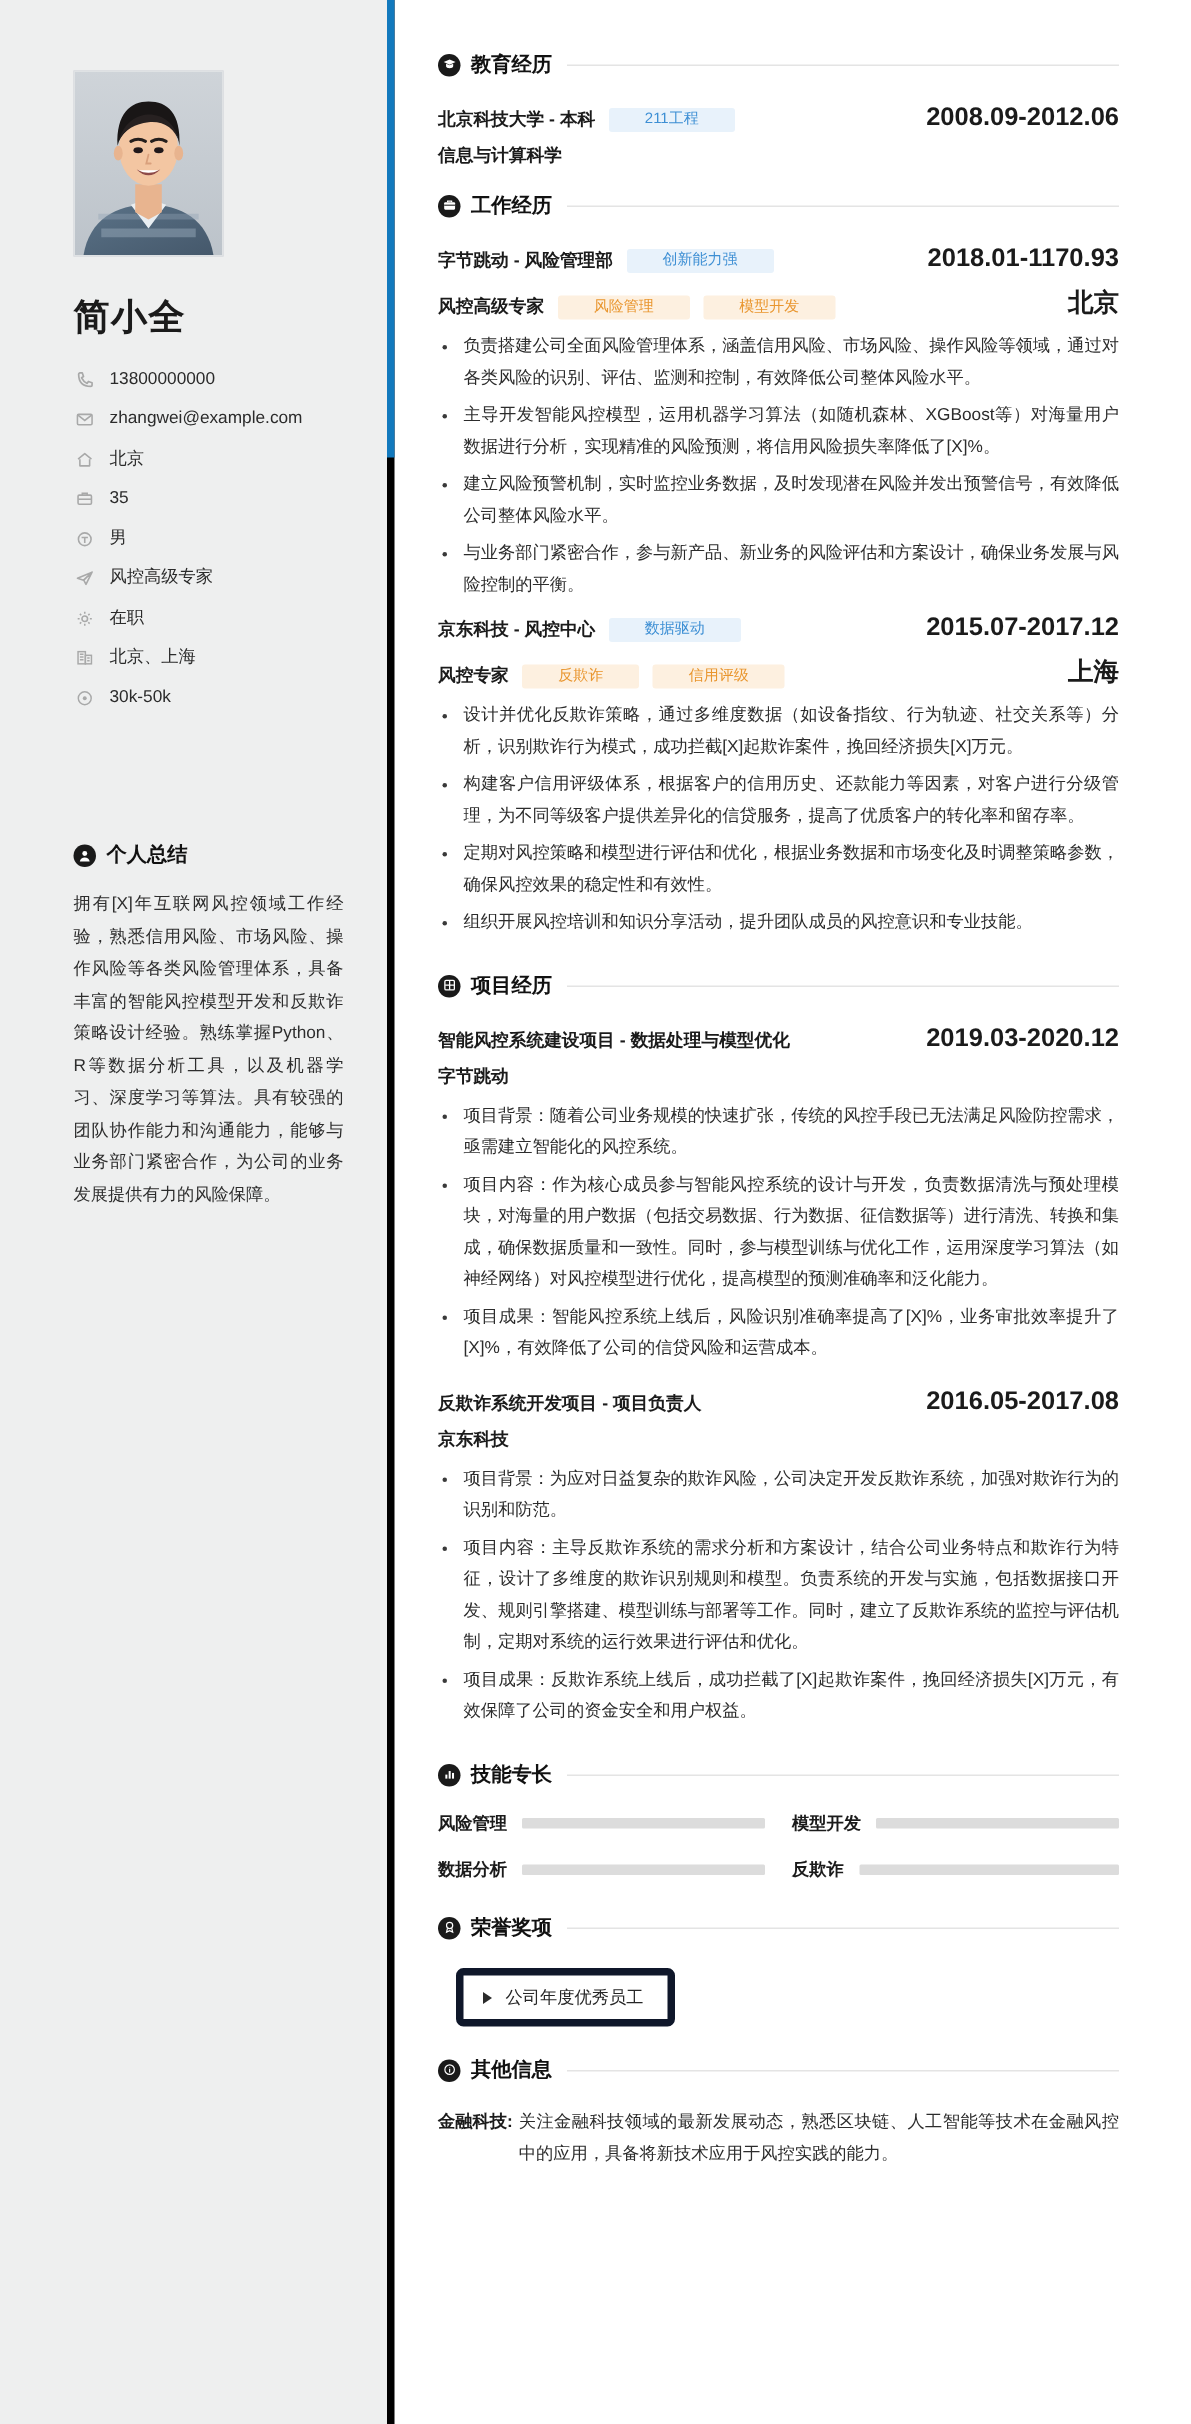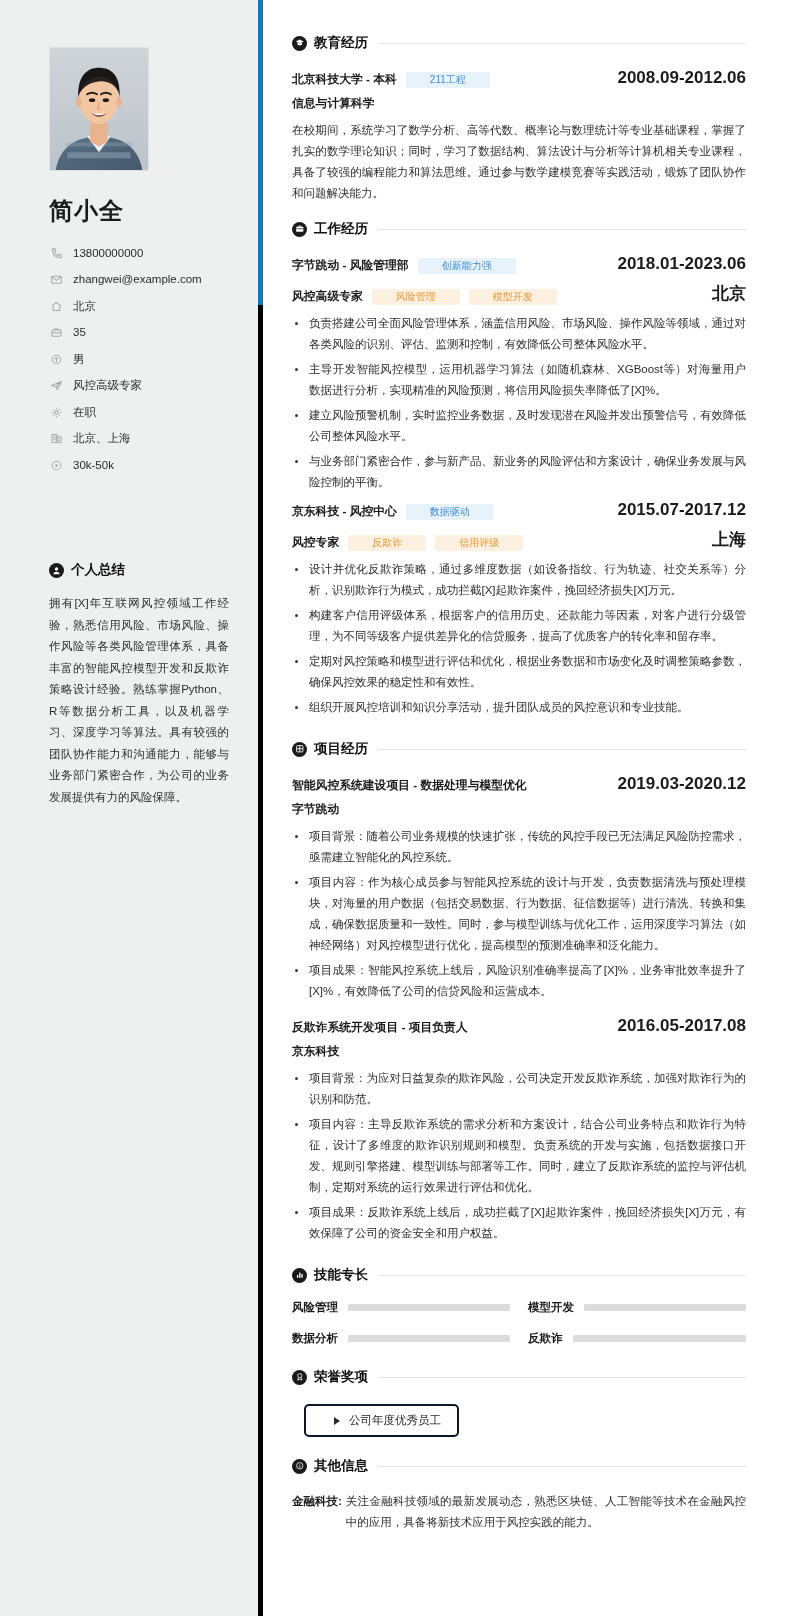--- a/index.html
+++ b/index.html
@@ -256,23 +256,23 @@
   }
   .skill-fill {
     height: 100%;
     background: #1279bd;
   }
 
   
   .honor-box {
     display: inline-flex;
     align-items: center;
-    border: 2px solid #0f172a;
+    border: 5px solid #0f172a;
     border-radius: 5px;
-    padding: 7px 16px 7px 28px;
+    padding: 7px 16px 7px 13px;
     margin-top: 2px;
     margin-left: 12px;
     margin-bottom: 20px;
     background: #fff;
   }
   .honor-tri {
     width: 0; height: 0;
     border-left: 6px solid #2b2b2b;
     border-top: 4px solid transparent;
     border-bottom: 4px solid transparent;
@@ -473,21 +473,20 @@
 
       <div class="entry">
         <div class="entry-line">
           <span class="entry-left">
             <span class="entry-title">北京科技大学 - 本科</span>
             <span class="tag blue">211工程</span>
           </span>
           <span class="entry-right">2008.09-2012.06</span>
         </div>
         <div class="subline">信息与计算科学</div>
-        <div class="para">在校期间，系统学习了数学分析、高等代数、概率论与数理统计等专业基础课程，掌握了扎实的数学理论知识；同时，学习了数据结构、算法设计与分析等计算机相关专业课程，具备了较强的编程能力和算法思维。通过参与数学建模竞赛等实践活动，锻炼了团队协作和问题解决能力。</div>
       </div>
     </section>
 
     <section class="sec-block">
       <div class="sec-head">
         <span class="sec-ico">
           <svg viewBox="0 0 12 12" fill="#fff">
               <rect x="1.4" y="3.6" width="9.2" height="6.2" rx=".9"></rect>
               <path d="M4.3 3.6V2.6h3.4v1" stroke="#fff" stroke-width="1" fill="none"></path>
               <rect x="1.4" y="5.6" width="9.2" height=".9" fill="#1a1a1a"></rect>
@@ -496,21 +495,21 @@
         <span class="sec-title">工作经历</span>
         <span class="sec-rule"></span>
       </div>
 
       <div class="entry">
         <div class="entry-line">
           <span class="entry-left">
             <span class="entry-title">字节跳动 - 风险管理部</span>
             <span class="tag blue">创新能力强</span>
           </span>
-          <span class="entry-right">2018.01-2023.06</span>
+          <span class="entry-right">2018.01-1170.93</span>
         </div>
         <div class="entry-line">
           <span class="entry-left">
             <span class="entry-title">风控高级专家</span>
             <span class="tag orange">风险管理</span>
             <span class="tag orange">模型开发</span>
           </span>
           <span class="entry-right plain">北京</span>
         </div>
         <ul class="bullets">

